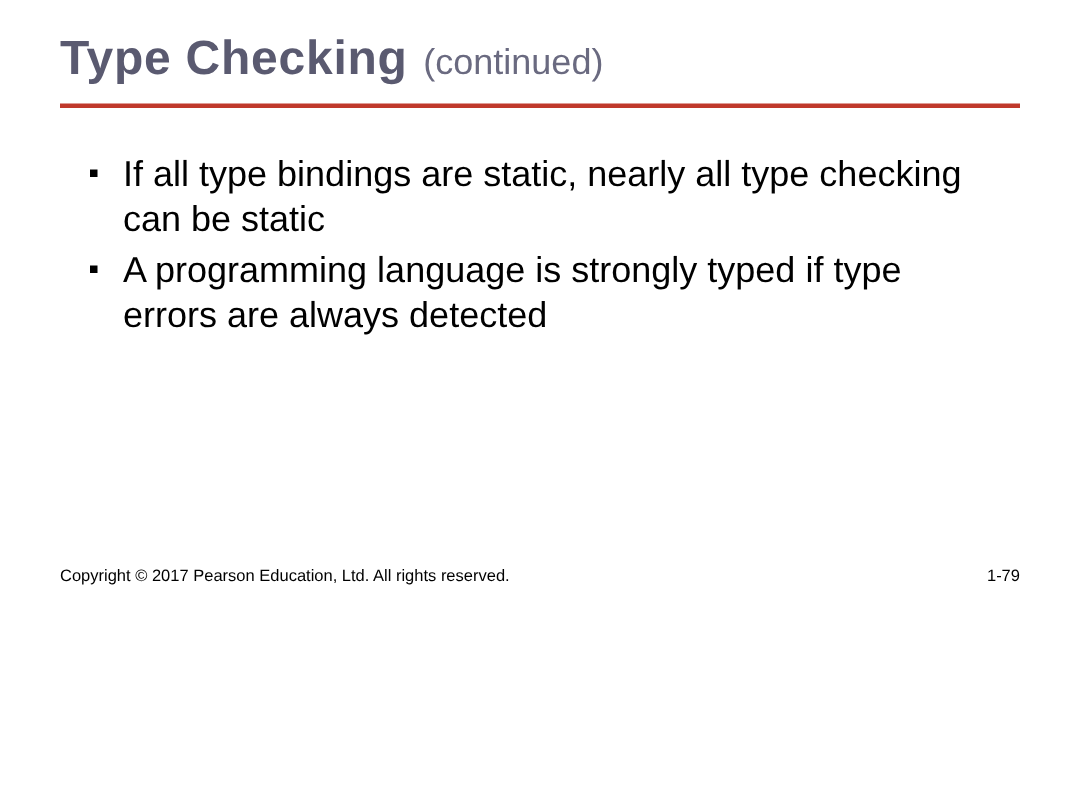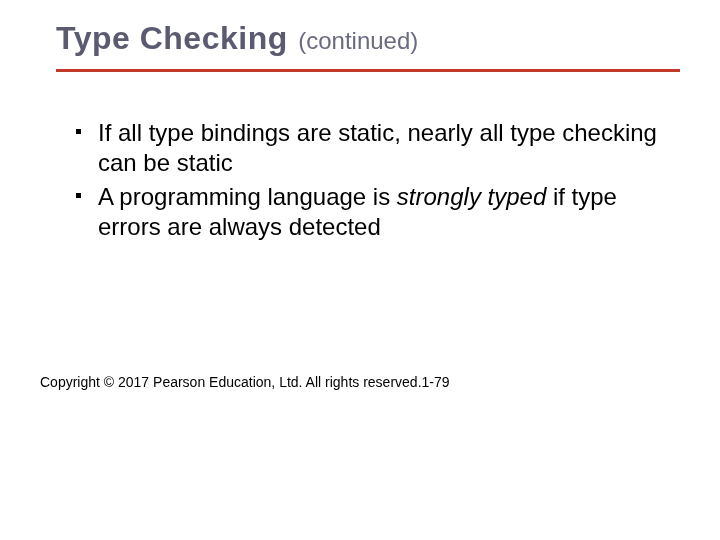--- a/index.html
+++ b/index.html
@@ -10,21 +10,20 @@
     background: #ffffff;
     font-family: Verdana, Geneva, sans-serif;
     color: #000000;
     overflow: hidden;
   }
   .slide {
     position: relative;
     width: 720px;
     height: 412px;
     box-sizing: border-box;
-    padding-left: 16px;
   }
   .title-area {
     padding: 20px 40px 8px 40px;
   }
   .title-main {
     font-size: 32px;
     font-weight: 600;
     color: #5a5a70;
     display: inline;
     letter-spacing: 0.5px;
@@ -38,47 +37,46 @@
   }
   .rule {
     height: 3px;
     background: #c0392b;
     margin: 4px 40px 0 40px;
   }
   .body {
     padding: 30px 50px 0 60px;
     font-size: 24px;
     line-height: 1.25;
-    margin-top: 16px;
   }
   .bullet {
     position: relative;
     padding-left: 22px;
     margin-bottom: 4px;
   }
   .bullet .dot {
     position: absolute;
     left: 0;
     top: 0.45em;
     width: 5px;
     height: 5px;
     background: #000;
     border-radius: 0;
   }
-  .em { font-style: italic; }
+  .em { }
   .footer {
     position: absolute;
     left: 40px;
     right: 40px;
     bottom: 22px;
-    font-size: 14px;
+    font-size: 11px;
     font-family: Arial, sans-serif;
     color: #000;
     display: flex;
-    justify-content: flex-start;
+    justify-content: space-between;
   }
 </style>
 </head>
 <body>
 
 <div class="slide">
 
   <div class="title-area">
     <span class="title-main">Type Checking</span>
     <span class="title-sub">(continued)</span>

